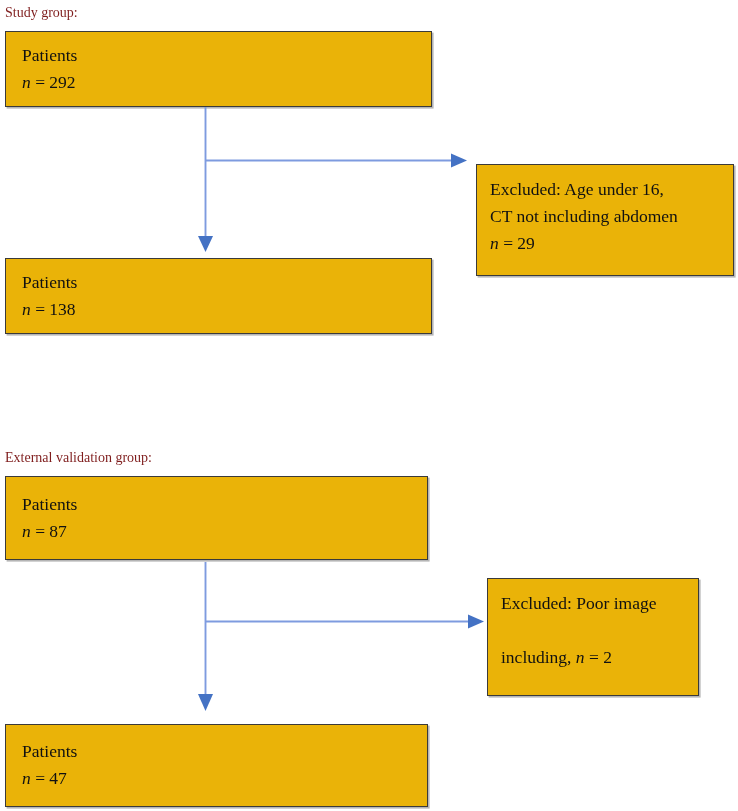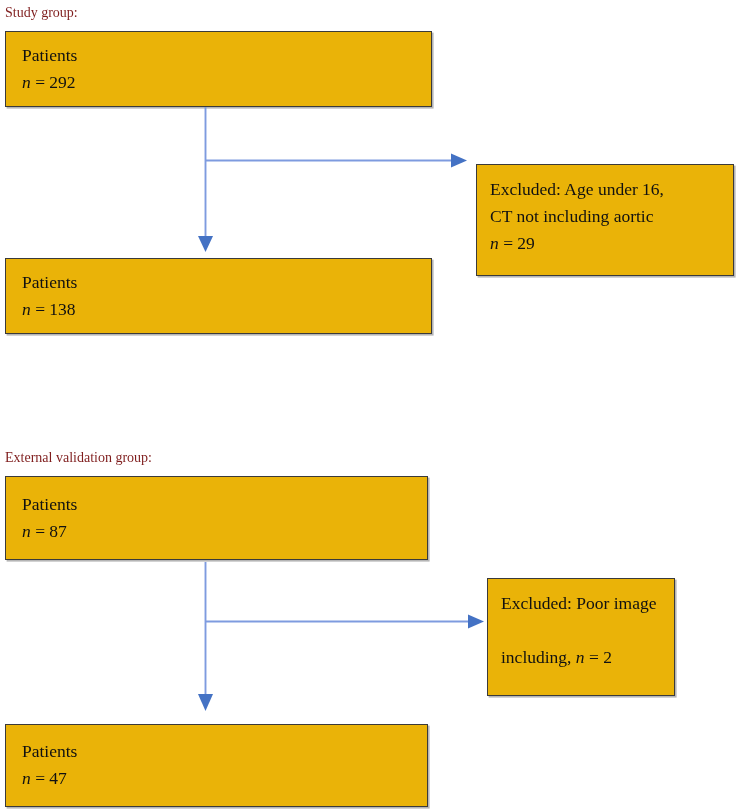--- a/index.html
+++ b/index.html
@@ -71,21 +71,21 @@
     <line class="line-v" x1="10.5" y1="0" x2="10.5" y2="131" stroke="#7E9BDF"></line>
     <polygon class="head" points="10.5,145 3,129 18,129" fill="#4472C4"></polygon>
   </svg>
 
   <svg class="arrow-svg" style="left:205px; top:150px; width:265px; height:20px;" viewBox="0 0 265 20">
     <line class="line-h" x1="0" y1="10.5" x2="248" y2="10.5" stroke="#7E9BDF"></line>
     <polygon class="head" points="262,10.5 246,3.5 246,17.5" fill="#4472C4"></polygon>
   </svg>
 
   <div class="node-box" style="left:476px; top:128px; width:258px; height:112px;margin-top:36px;">
-    <div class="node-text" style="left:13px; top:11px;"><span>Excluded: Age under 16,</span><br><span>CT not including aortic</span><br><span class="ital">n</span><span> = 29</span></div>
+    <div class="node-text" style="left:13px; top:11px;"><span>Excluded: Age under 16,</span><br><span>CT not including abdomen</span><br><span class="ital">n</span><span> = 29</span></div>
   </div>
 
   <div class="node-box" style="left:5px; top:258px; width:427px; height:76px;">
     <div class="node-text" style="left:16px; top:10px;"><span>Patients</span><br><span class="ital">n</span><span> = 138</span></div>
   </div>
 
   <div class="section-label" style="left:5px; top:448px;">External validation group:</div>
 
   <div class="node-box" style="left:5px; top:476px; width:423px; height:84px;">
     <div class="node-text" style="left:16px; top:14px;"><span>Patients</span><br><span class="ital">n</span><span> = 87</span></div>
@@ -94,21 +94,21 @@
   <svg class="arrow-svg" style="left:195px; top:562px; width:22px; height:152px;" viewBox="0 0 22 152">
     <line class="line-v" x1="10.5" y1="0" x2="10.5" y2="134" stroke="#7E9BDF"></line>
     <polygon class="head" points="10.5,149 3,132 18,132" fill="#4472C4"></polygon>
   </svg>
 
   <svg class="arrow-svg" style="left:205px; top:611px; width:282px; height:20px;" viewBox="0 0 282 20">
     <line class="line-h" x1="0" y1="10.5" x2="264" y2="10.5" stroke="#7E9BDF"></line>
     <polygon class="head" points="279,10.5 263,3.5 263,17.5" fill="#4472C4"></polygon>
   </svg>
 
-  <div class="node-box" style="left:487px; top:578px; width:188px; height:118px;">
+  <div class="node-box" style="left:487px; top:578px; width:212px; height:118px;">
     <div class="node-text" style="left:13px; top:11px;"><span>Excluded: Poor image</span><br><br><span>including, </span><span class="ital">n</span><span> = 2</span></div>
   </div>
 
   <div class="node-box" style="left:5px; top:724px; width:423px; height:83px;">
     <div class="node-text" style="left:16px; top:13px;"><span>Patients</span><br><span class="ital">n</span><span> = 47</span></div>
   </div>
 
 </div>
 
 </body></html>

